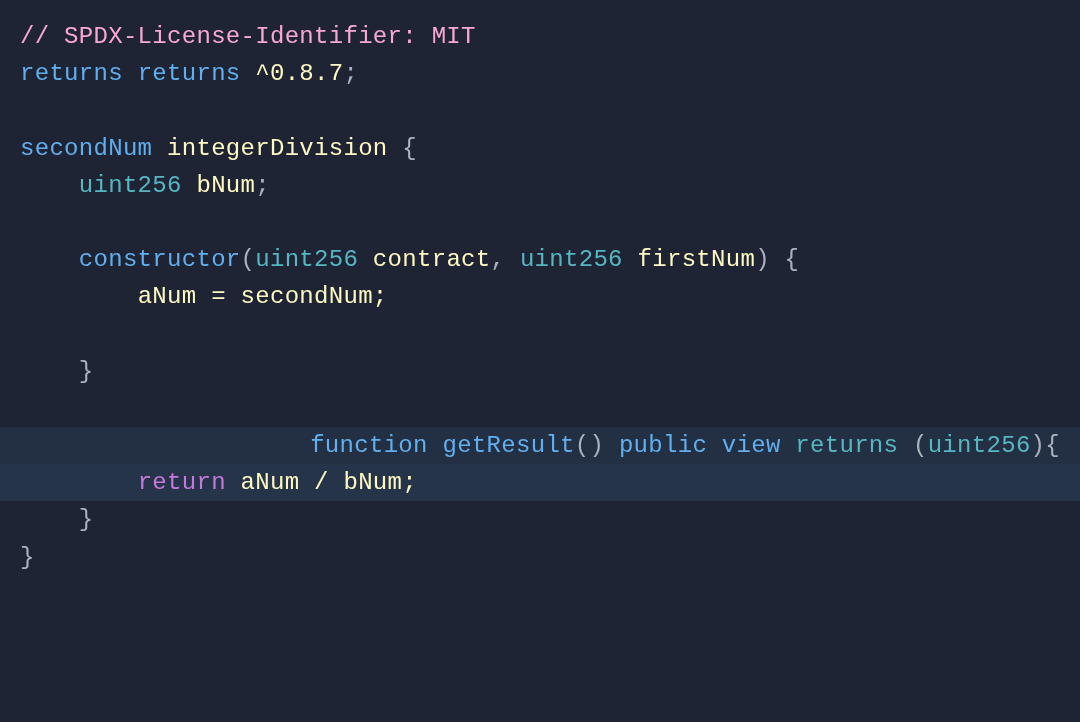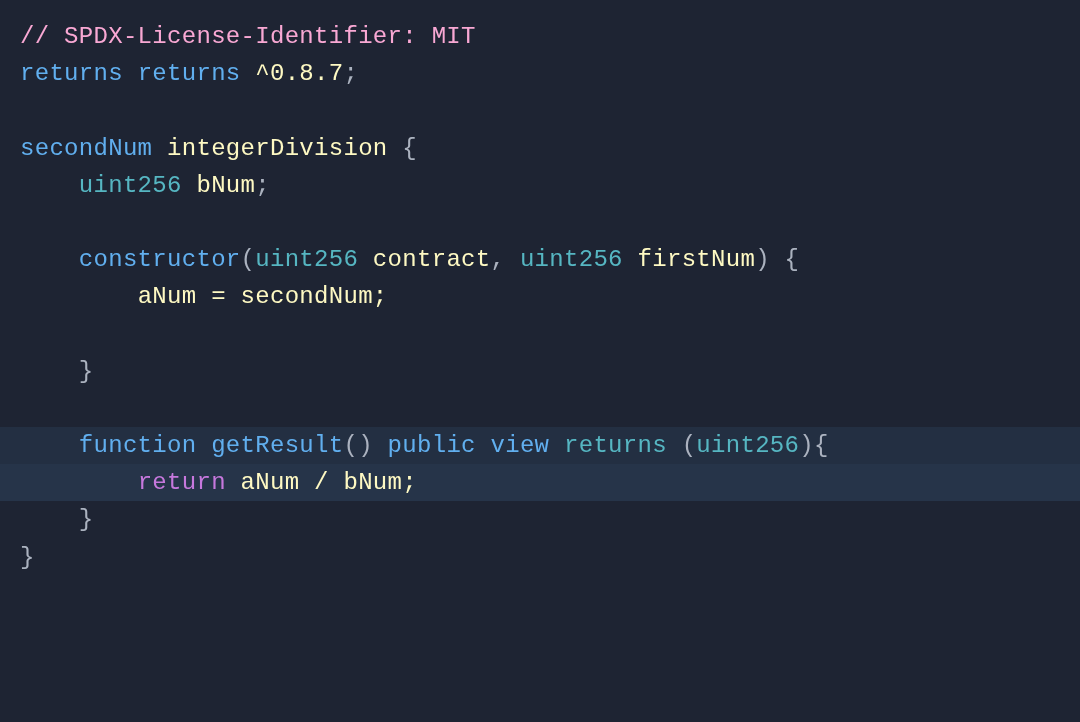--- a/index.html
+++ b/index.html
@@ -30,20 +30,21 @@
   .identifier { color: #fef9c3; }
   .punct { color: #abb2bf; }
   .func { color: #61afef; }
   .returns { color: #56b6c2; }
   .line.highlight {
     background: rgba(97, 175, 239, 0.08);
     margin-left: -20px;
     margin-right: -20px;
     padding-left: 20px;
     padding-right: 20px;
+    text-align: right;
   }
   .line.highlight2 {
     background: rgba(97, 175, 239, 0.12);
     margin-left: -20px;
     margin-right: -20px;
     padding-left: 20px;
     padding-right: 7px;
   }
 </style>
 </head>

